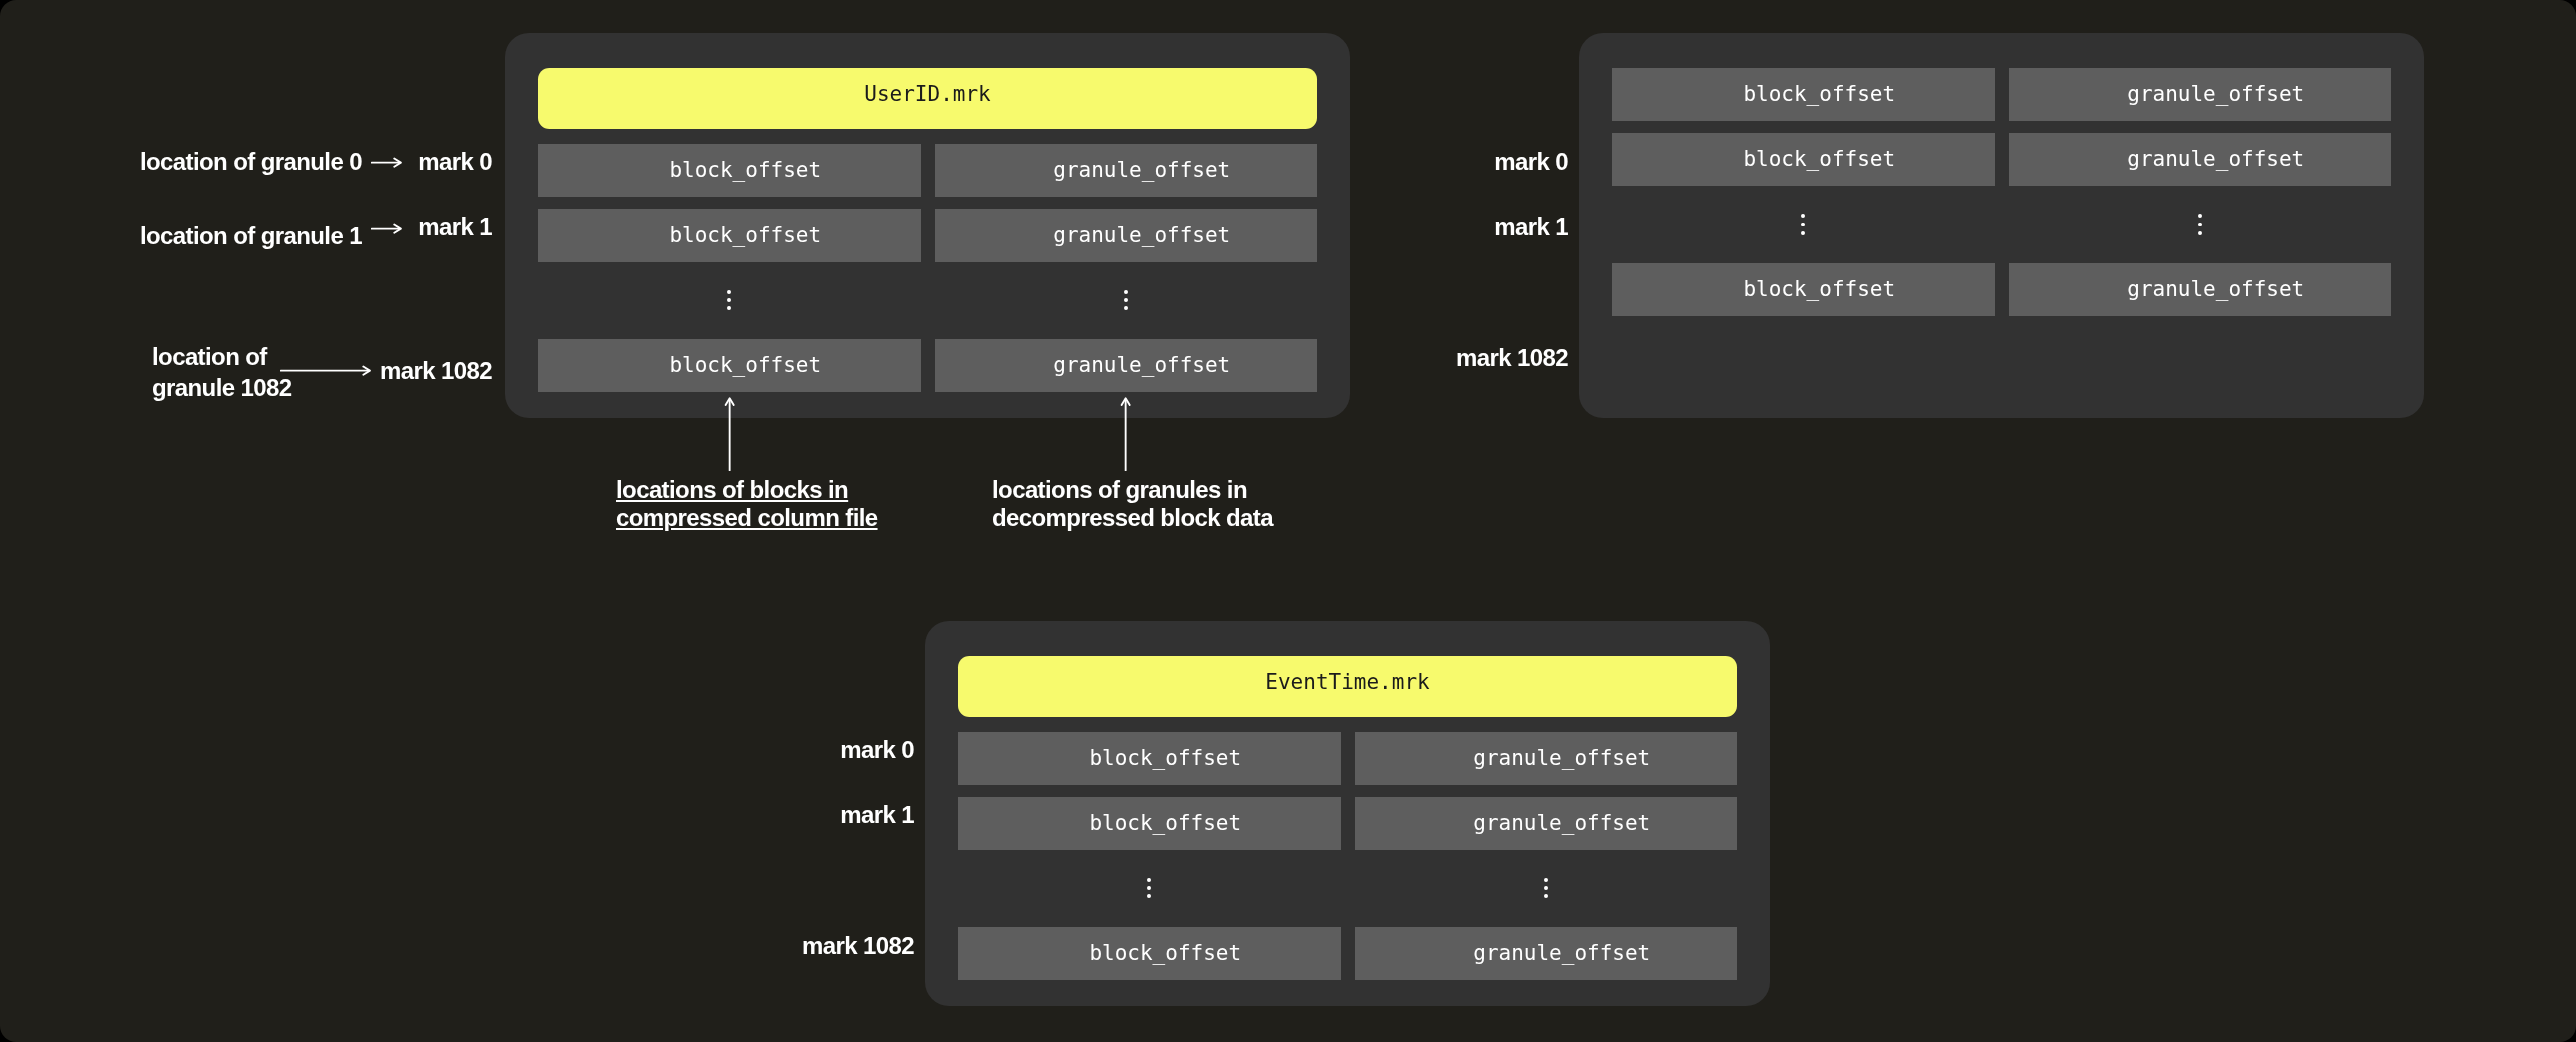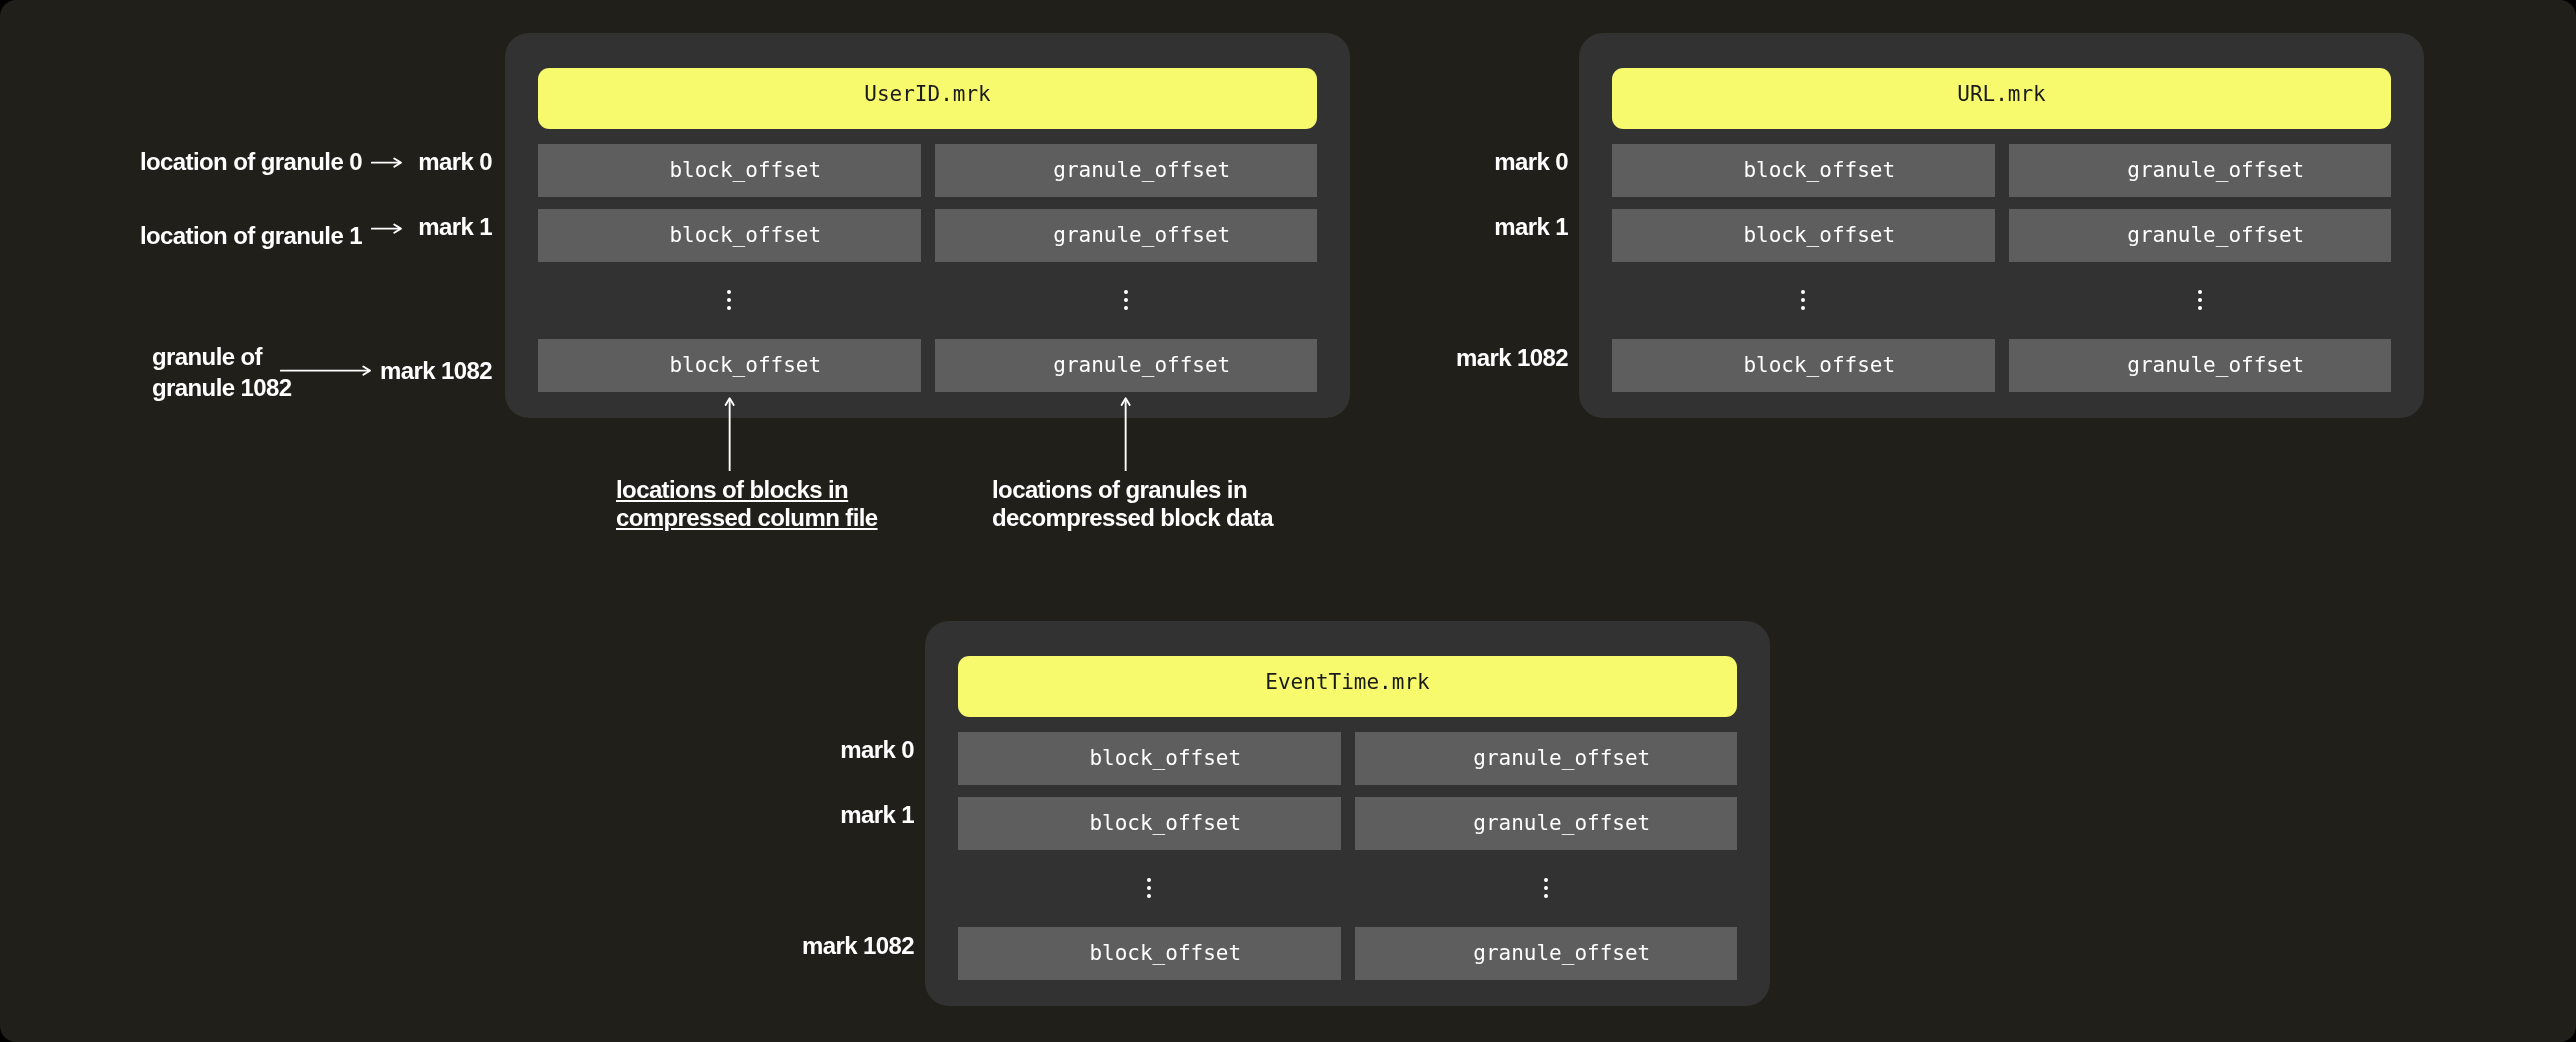--- a/index.html
+++ b/index.html
@@ -78,21 +78,20 @@
           </span>
         </div>
     </div>
     <div class="row">
       <div class="cell">block_offset</div>
       <div class="cell">granule_offset</div>
     </div>
   </div>
 
   <div class="panel" style="left:1579px; top:33px;">
-    <div class="panel-header">URL.mrk</div>
     <div class="row">
       <div class="cell">block_offset</div>
       <div class="cell">granule_offset</div>
     </div>
     <div class="row">
       <div class="cell">block_offset</div>
       <div class="cell">granule_offset</div>
     </div>
     <div class="row dots-row">
       <div class="dots-slot">
@@ -159,21 +158,21 @@
 
   <div class="lbl r" style="left:123px; top:221px; width:239px;">location of granule 1</div>
   <div class="arrow" style="left:371px; top:223px;">
     <svg width="34" height="11.3" viewBox="0 0 54 18">
         <path d="M1 9 H 45"></path>
         <path d="M37 2.5 L 47.5 9 L 37 15.5"></path>
       </svg>
   </div>
   <div class="lbl r" style="left:366px; top:212px; width:126px;">mark 1</div>
 
-  <div class="lbl two-line" style="left:152px; top:341px;"><span>granule of</span><br><span>granule 1082</span></div>
+  <div class="lbl two-line" style="left:152px; top:341px;"><span>location of</span><br><span>granule 1082</span></div>
   <div class="arrow" style="left:280px; top:365px;">
     <svg width="94" height="11.3" viewBox="0 0 150 18">
         <path d="M1 9 H 141"></path>
         <path d="M133 2.5 L 143.5 9 L 133 15.5"></path>
       </svg>
   </div>
   <div class="lbl r" style="left:366px; top:356px; width:126px;">mark 1082</div>
 
   <div class="lbl r" style="left:1442px; top:147px; width:126px;">mark 0</div>
   <div class="lbl r" style="left:1442px; top:212px; width:126px;">mark 1</div>

